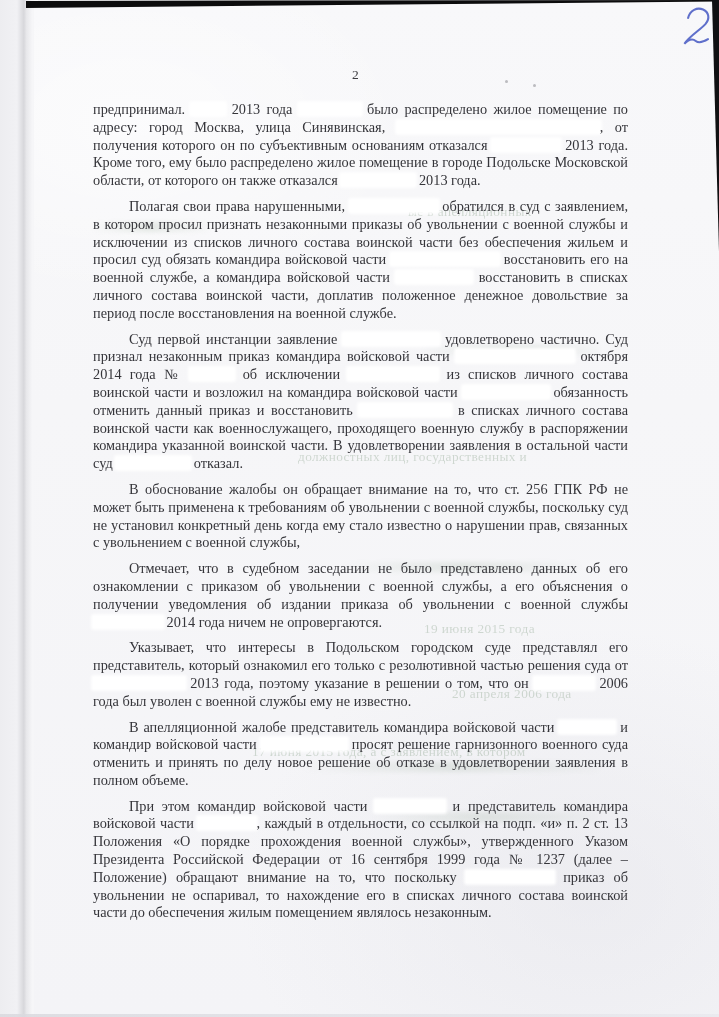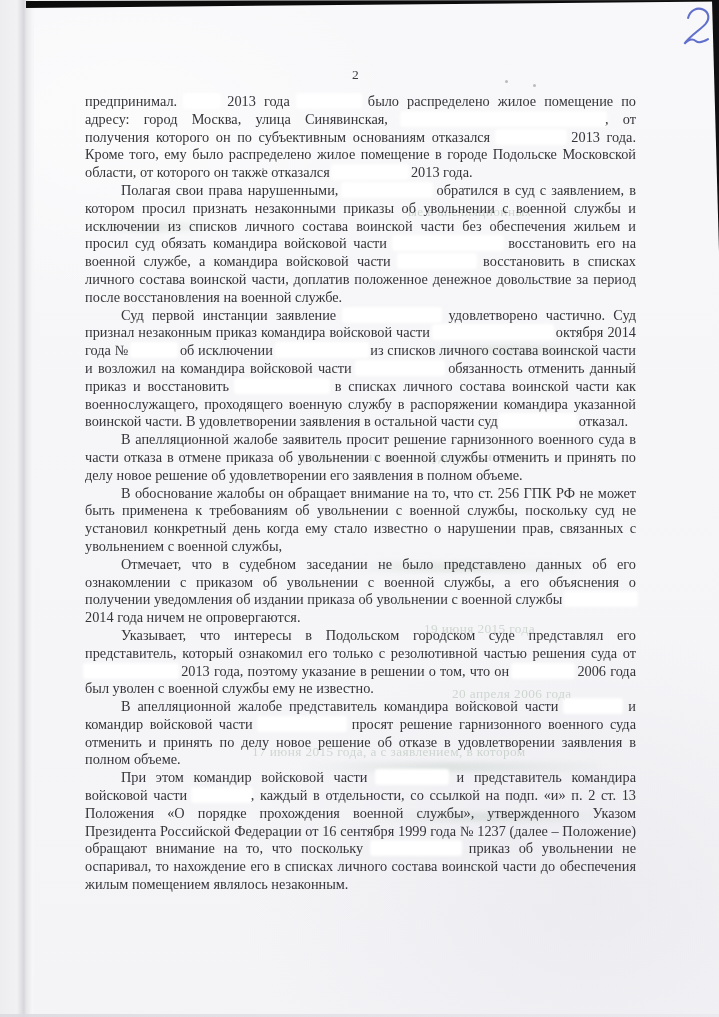--- a/index.html
+++ b/index.html
@@ -29,21 +29,21 @@
     background:linear-gradient(to right,#d9d9de,#e9e9ee);opacity:.85;}
 
   .page-number{position:absolute;left:352px;top:67px;font-size:13.5px;color:#3d3d42;}
 
   .handwritten{position:absolute;left:682px;top:6px;width:30px;height:46px;transform:rotate(6deg);}
   .handwritten svg{display:block;}
 
   .text-block{position:absolute;left:85px;top:93px;width:551px;
     font-size:14.3px;line-height:17.8px;color:#35353a;text-align:justify;
     text-rendering:optimizeLegibility;}
-  .para{margin:0;}
+  .para{margin:8px;}
   .para.indent{text-indent:36px;}
   .redaction{display:inline-block;height:12px;background:#ffffff;border-radius:1px;
     box-shadow:0 0 3px 1.5px rgba(255,255,255,.95);vertical-align:-1px;}
 
   
   .bleed-layer{position:absolute;inset:0;pointer-events:none;padding-left:30px;}
   .bleed{position:absolute;font-size:13.3px;color:#8fa690;opacity:.38;
     filter:blur(.6px);letter-spacing:.4px;white-space:nowrap;}
   .smudge{position:absolute;height:10px;border-radius:5px;opacity:.25;filter:blur(2px);
     background:linear-gradient(to right,rgba(150,170,150,.0),rgba(150,170,150,.8),rgba(150,170,150,.1));}
@@ -77,21 +77,20 @@
 <div class="handwritten" aria-label="2">
   <svg width="30" height="46" viewBox="0 0 30 46">
     <path d="M5 13 C6 5 13 1 19 3 C25 5 27 11 23 17 C18 24 9 30 4 39 C8 34 12 33 15 35 C18 37 23 35 27 32" fill="none" stroke="#4a5cc4" stroke-width="2.1" stroke-linecap="round" opacity="0.88"></path>
   </svg>
 </div>
 
 <div class="text-block">
     <p class="para">предпринимал. <span class="redaction" style="width: 34px;"></span> 2013 года <span class="redaction" style="width: 62px;"></span> было распределено жилое помещение по адресу: город Москва, улица Синявинская, <span class="redaction" style="width: 203px;"></span>, от получения которого он по субъективным основаниям отказался <span class="redaction" style="width: 68px;"></span> 2013 года. Кроме того, ему было распределено жилое помещение в городе Подольске Московской области, от которого он также отказался <span class="redaction" style="width: 74px;"></span> 2013 года.</p>
     <p class="para indent">Полагая свои права нарушенными, <span class="redaction" style="width: 88px;"></span> обратился в суд с заявлением, в котором просил признать незаконными приказы об увольнении с военной службы и исключении из списков личного состава воинской части без обеспечения жильем и просил суд обязать командира войсковой части <span class="redaction" style="width: 108px;"></span> восстановить его на военной службе, а командира войсковой части <span class="redaction" style="width: 76px;"></span> восстановить в списках личного состава воинской части, доплатив положенное денежное довольствие за период после восстановления на военной службе.</p>
     <p class="para indent">Суд первой инстанции заявление <span class="redaction" style="width: 96px;"></span> удовлетворено частично. Суд признал незаконным приказ командира войсковой части <span class="redaction" style="width: 118px;"></span> октября 2014 года № <span class="redaction" style="width: 44px;"></span> об исключении <span class="redaction" style="width: 90px;"></span> из списков личного состава воинской части и возложил на командира войсковой части <span class="redaction" style="width: 86px;"></span> обязанность отменить данный приказ и восстановить <span class="redaction" style="width: 92px;"></span> в списках личного состава воинской части как военнослужащего, проходящего военную службу в распоряжении командира указанной воинской части. В удовлетворении заявления в остальной части суд <span class="redaction" style="width: 74px;"></span> отказал.</p>
-    <p class="para indent">В апелляционной жалобе заявитель просит решение гарнизонного военного суда в части отказа в отмене приказа об увольнении с военной службы отменить и принять по делу новое решение об удовлетворении его заявления в полном объеме.</p>
     <p class="para indent">В обоснование жалобы он обращает внимание на то, что ст. 256 ГПК РФ не может быть применена к требованиям об увольнении с военной службы, поскольку суд не установил конкретный день когда ему стало известно о нарушении прав, связанных с увольнением с военной службы,</p>
     <p class="para indent">Отмечает, что в судебном заседании не было представлено данных об его ознакомлении с приказом об увольнении с военной службы, а его объяснения о получении уведомления об издании приказа об увольнении с военной службы <span class="redaction" style="width: 70px;"></span> 2014 года ничем не опровергаются.</p>
     <p class="para indent">Указывает, что интересы в Подольском городском суде представлял его представитель, который ознакомил его только с резолютивной частью решения суда от <span class="redaction" style="width: 92px;"></span> 2013 года, поэтому указание в решении о том, что он <span class="redaction" style="width: 60px;"></span> 2006 года был уволен с военной службы ему не известно.</p>
     <p class="para indent">В апелляционной жалобе представитель командира войсковой части <span class="redaction" style="width: 56px;"></span> и командир войсковой части <span class="redaction" style="width: 86px;"></span> просят решение гарнизонного военного суда отменить и принять по делу новое решение об отказе в удовлетворении заявления в полном объеме.</p>
     <p class="para indent">При этом командир войсковой части <span class="redaction" style="width: 70px;"></span> и представитель командира войсковой части <span class="redaction" style="width: 58px;"></span>, каждый в отдельности, со ссылкой на подп. «и» п. 2 ст. 13 Положения «О порядке прохождения военной службы», утвержденного Указом Президента Российской Федерации от 16 сентября 1999 года № 1237 (далее – Положение) обращают внимание на то, что поскольку <span class="redaction" style="width: 88px;"></span> приказ об увольнении не оспаривал, то нахождение его в списках личного состава воинской части до обеспечения жилым помещением являлось незаконным.</p>
   </div>
 
 <div class="speck" style="left:505px;top:80px;"></div>
 <div class="speck" style="left:533px;top:84px;"></div>
 <div class="speck" style="left:262px;top:168px;width:2px;height:2px;"></div>

